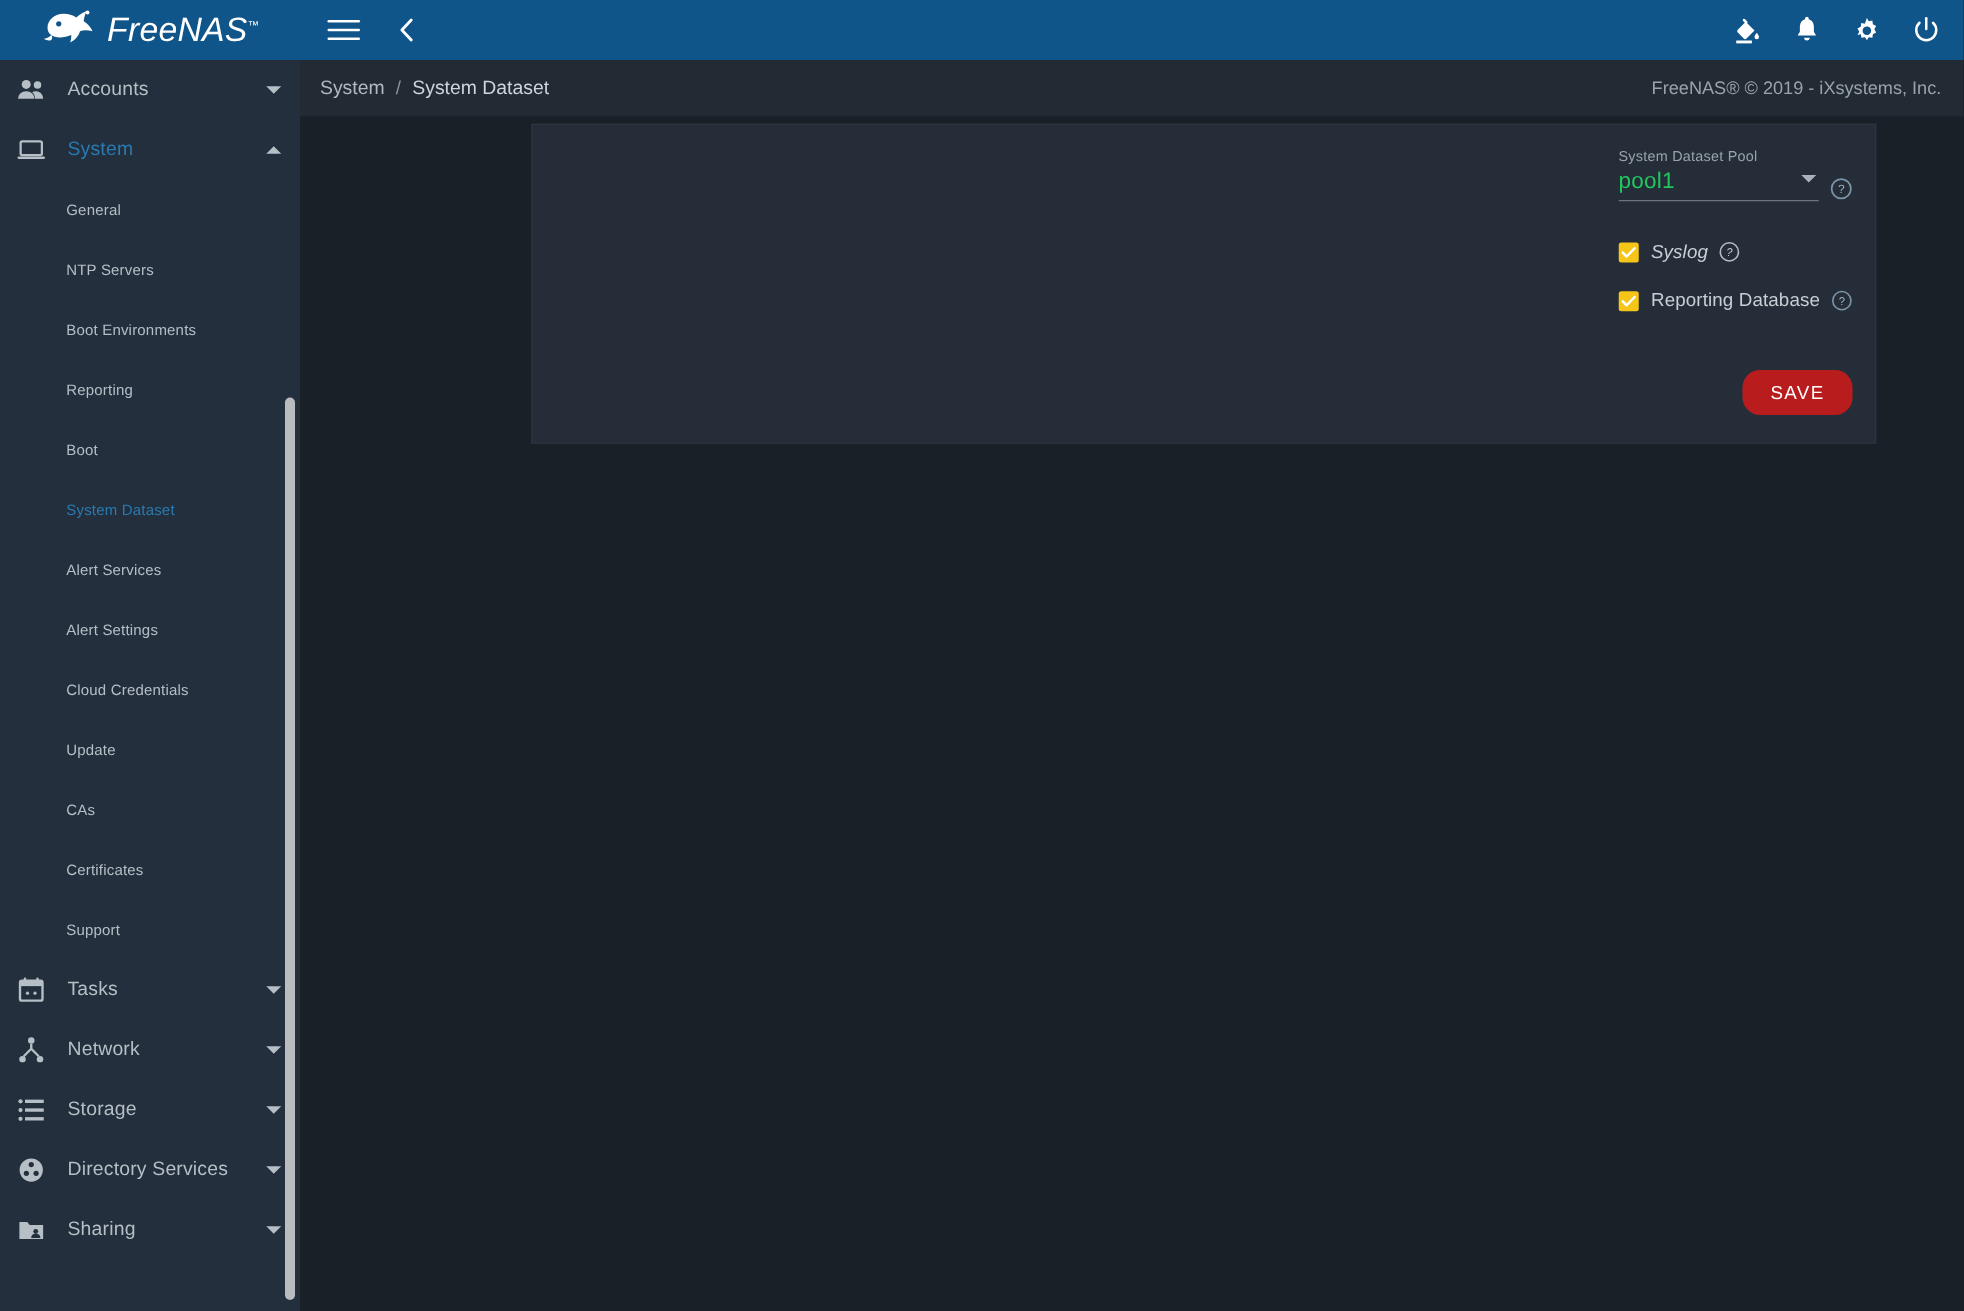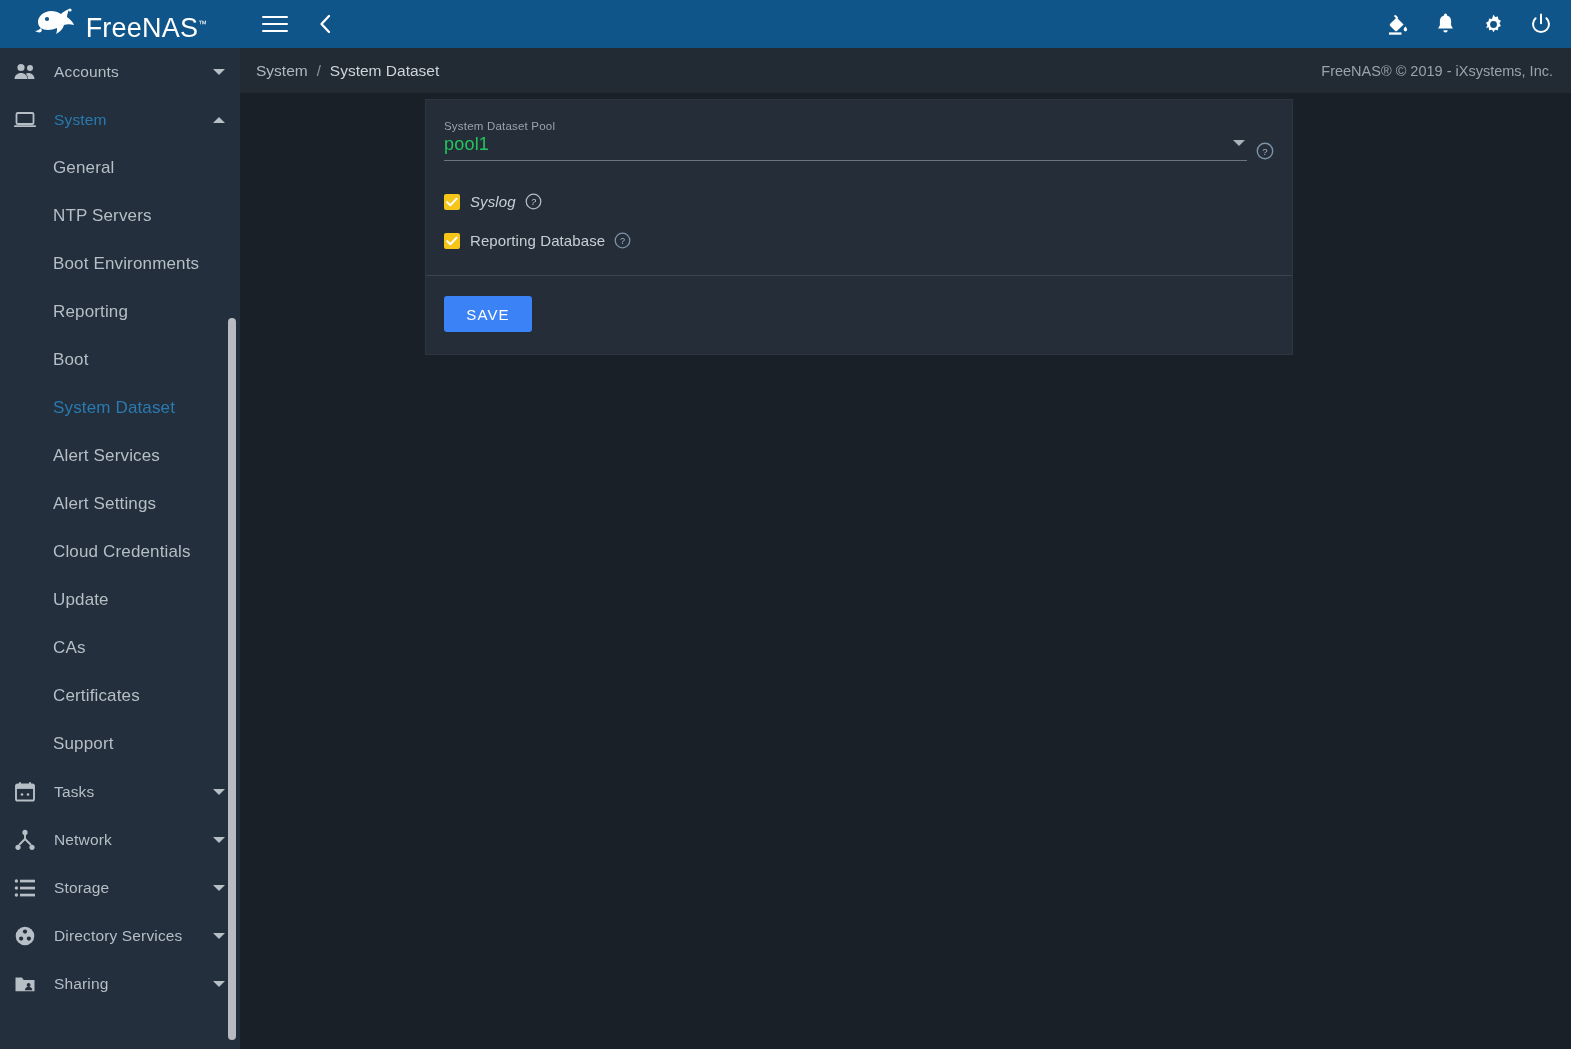--- a/index.html
+++ b/index.html
@@ -17,21 +17,21 @@
     background: #232f3c;
     display: flex; flex-direction: column;
     position: relative;
     overflow: hidden;
   }
   .logo-bar {
     height: 48px; background: #0f5589;
     display: flex; align-items: center; justify-content: center;
     flex: 0 0 48px;
   }
-  .logo-wrap { display: flex; align-items: flex-end; gap: 7px; }
+  .logo-wrap { display: flex; align-items: center; gap: 7px; font-style: italic; }
   .logo-word {
     color: #ffffff; font-size: 27px; font-weight: 300;
     letter-spacing: .2px; line-height: 1;
     position: relative;
   }
   .logo-word sup { font-size: 9px; vertical-align: super; }
 
   .nav {
     flex: 1 1 auto;
     overflow: hidden;
@@ -71,21 +71,21 @@
   .chev.down i { border-top: 6px solid #b6bec6; }
   .chev.up i { border-bottom: 6px solid #b6bec6; }
 
   .sub-row {
     display: flex; align-items: center;
     height: 48px;
     padding-left: 53px;
     cursor: pointer;
   }
   .sub-row .lbl {
-    color: #b6bec6; font-size: 17px; letter-spacing: .15px;
+    color: #b6bec6; font-size: 12px; letter-spacing: .15px;
   }
   .sub-row.active .lbl { color: #2a7ab0; }
 
   .side-scroll {
     position: absolute;
     right: 4px; top: 318px;
     width: 8px; height: 722px;
     background: #b8bcc0;
     border-radius: 4px;
   }
@@ -132,24 +132,24 @@
   .content {
     flex: 1 1 auto;
     position: relative;
     background: #1a2027;
   }
 
   
   .card {
     position: absolute;
     left: 185px; top: 5px;
-    width: 868px;
+    width: 1076px;
     background: #252e38;
     border: 1px solid #2c353f;
-    display: flex; flex-direction: column;
+    display: flex; flex-direction: column; align-items: flex-end;
   }
   .card-body { padding: 18px 18px 26px 18px; min-height: 158px; }
 
   .field { position: relative; padding-top: 2px; }
   .field-label {
     color: #9aa3ab; font-size: 11.5px; letter-spacing: .2px;
     margin-bottom: 2px;
   }
   .field-row { display: flex; align-items: flex-end; }
   .select-wrap {
@@ -198,24 +198,24 @@
   }
   .cb-help { margin-left: 9px; width: 17px; height: 17px; cursor: pointer; }
 
   .card-divider { height: 1px; background: #394450; }
 
   .card-actions { padding: 20px 18px 22px 18px; }
   .save-btn {
     display: inline-flex; align-items: center; justify-content: center;
     height: 36px; min-width: 88px;
     padding: 0 20px;
-    background: #3b82f6;
+    background: #b91c1c;
     color: #ffffff; font-size: 15px; font-weight: 500;
     letter-spacing: 1.1px;
-    border: none; border-radius: 3px;
+    border: none; border-radius: 14px;
     cursor: pointer;
     font-family: "Liberation Sans", sans-serif;
   }
 </style>
 </head>
 <body>
 
 <div class="app">
 
   <aside class="sidebar">

